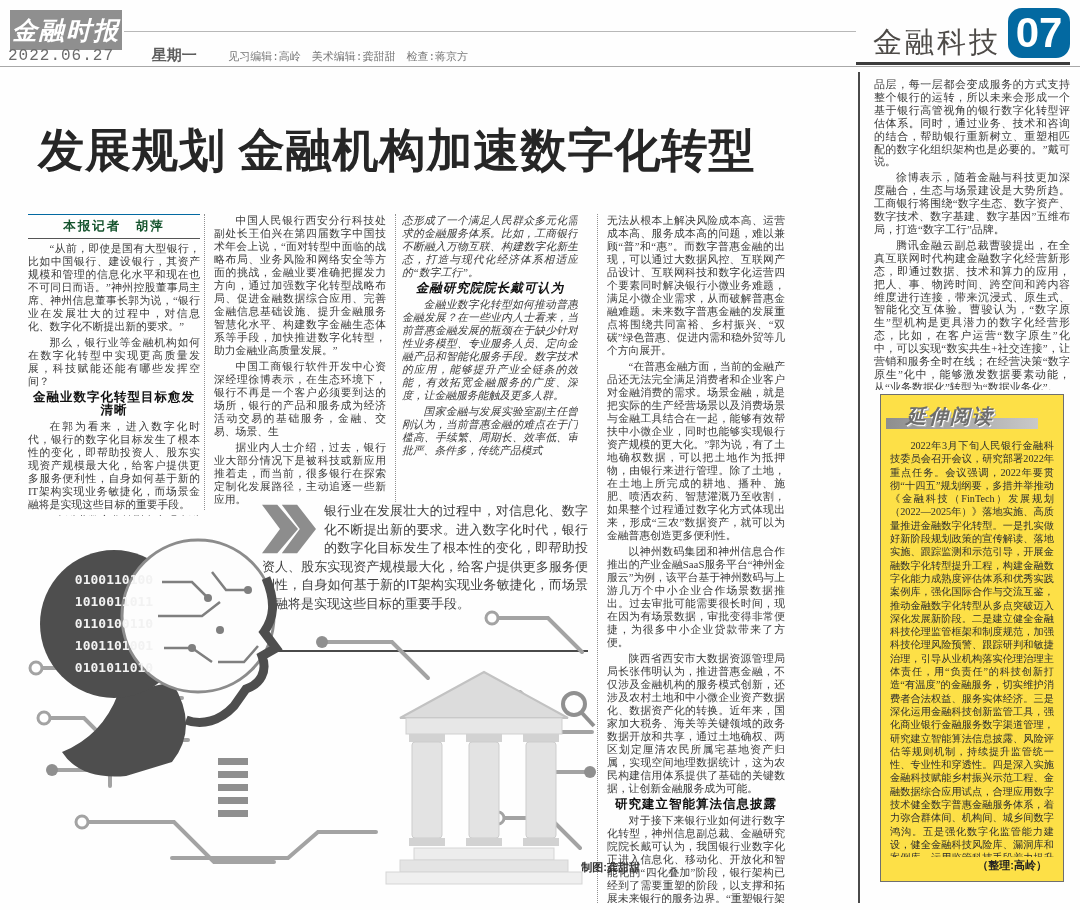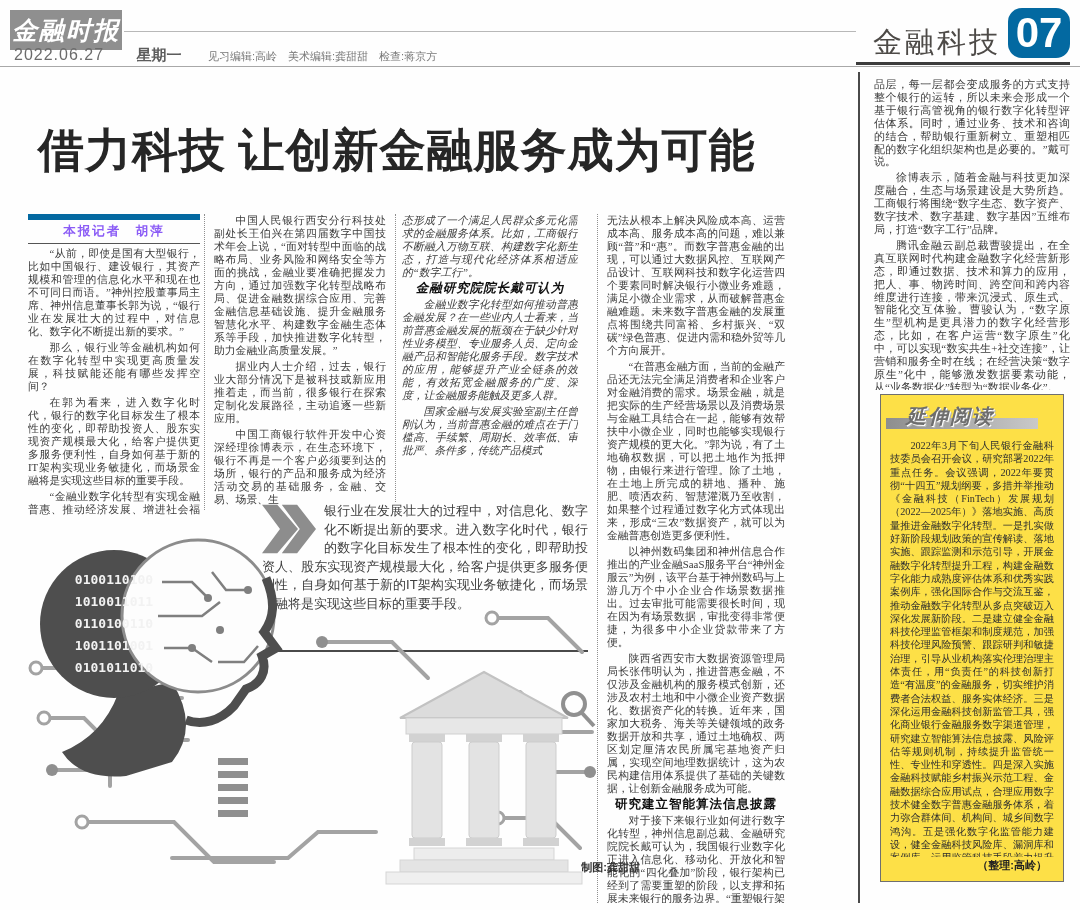--- a/index.html
+++ b/index.html
@@ -14,45 +14,45 @@
               justify-content:center; font-family:Liberation Mono, monospace;
               font-style:italic; font-weight:bold; font-size:25px; letter-spacing:2px; }
   .header-hairline { position:absolute; left:124px; top:31px; width:732px;
                      border-top:1px solid #b8b8b8; }
   .section-title { position:absolute; left:856px; top:23px; width:145px; text-align:right;
                    font-family:"Liberation Sans", sans-serif; font-size:29px;
                    color:#4d4a47; letter-spacing:3px; font-weight:500; }
   .page-num-box { position:absolute; left:1008px; top:8px; width:62px; height:50px;
                   background:#0369a1; color:#fff; font-family:"Liberation Sans", sans-serif;
                   font-weight:bold; font-size:42px; text-align:center; line-height:50px;border-radius:14px; }
-  .date-row { position:absolute; left:14px; top:46px; white-space:nowrap;
-              font-family:Liberation Sans, sans-serif; color:#6b6b6b; }
+  .date-row { position:absolute; left:8px; top:46px; white-space:nowrap;
+              font-family:Liberation Mono, monospace; color:#6b6b6b; }
   .date-row .date { font-size:16px; letter-spacing:1px; }
   .date-row .weekday { margin-left:28px; font-size:15px; font-weight:bold; color:#5c5c5c; }
   .date-row .editors { margin-left:22px; font-size:11px; color:#787878; }
   .header-rule { position:absolute; left:0; top:66px; width:1080px; border-top:1px solid #a8a8a8; }
   .header-rule-dark { position:absolute; left:856px; top:62px; width:214px; border-top:3px solid #3c3c3c; }
   .vert-rule { position:absolute; left:858px; top:72px; height:831px; border-left:2px solid #4a4a4a; }
 
   
   .headline { position:absolute; left:38px; top:120px; width:770px;
               font-family:"Liberation Serif", serif; font-weight:900; font-size:46px;
               color:#262626; letter-spacing:1px; white-space:nowrap; }
   .col { position:absolute; top:214px; font-size:10.8px; line-height:13px;
          text-align:justify; color:#3a3a3a; overflow:hidden; }
   .col p { margin:0 0 3px; text-indent:2em; }
   .col p.noindent { text-indent:0; }
   .col1 { left:28px;  width:172px; height:302px; }
   .col2 { left:214px; width:172px; height:292px; }
   .col3 { left:402px; width:176px; height:290px;font-style:italic; }
   .col4 { left:607px; width:178px; height:689px; }
   .col5 { left:866px; top:78px; width:196px; height:312px; font-size:11px; line-height:12.9px;margin-left:8px; }
-  .byline-block { text-align:center; border-top:6px solid #0369a1; border-bottom:1px solid #555;
+  .byline-block { text-align:center; border-top:1px solid #0369a1; border-bottom:1px solid #555;
                   margin:2px 8px 10px; padding:5px 0; font-size:12.5px; font-weight:bold;
-                  color:#8b5cf6; font-family:"Liberation Sans", sans-serif; letter-spacing:2px;
+                  color:#14532d; font-family:"Liberation Sans", sans-serif; letter-spacing:2px;
                   text-indent:0 !important; }
   .subhead { text-align:center; font-family:"Liberation Sans", sans-serif; font-weight:bold;
              font-size:12.5px; color:#101010; margin:10px 0 8px; text-indent:0 !important;
              letter-spacing:1px; }
   .colsep { position:absolute; top:214px; border-left:1px dotted #8f8f8f; }
   .sep1 { left:204px; height:296px; }
   .sep2 { left:395px; height:288px; }
   .sep3 { left:597px; height:689px; }
 
   
@@ -95,38 +95,39 @@
   <div class="page-num-box">07</div>
   <div class="date-row">
     <span class="date">2022.06.27</span>
     <span class="weekday">星期一</span>
     <span class="editors">见习编辑:高岭　美术编辑:龚甜甜　检查:蒋京方</span>
   </div>
   <div class="header-rule"></div>
   <div class="header-rule-dark"></div>
   <div class="vert-rule"></div>
 
-  <h1 class="headline">借力科技 让创新金融服务成为可能</h1>
+  <h1 class="headline">发展规划 金融机构加速数字化转型</h1>
 
   <div class="colsep sep1"></div>
   <div class="colsep sep2"></div>
   <div class="colsep sep3"></div>
 
   <div class="col col1">
     <p class="byline-block">本报记者　胡萍</p>
     <p>“从前，即使是国有大型银行，比如中国银行、建设银行，其资产规模和管理的信息化水平和现在也不可同日而语。”神州控股董事局主席、神州信息董事长郭为说，“银行业在发展壮大的过程中，对信息化、数字化不断提出新的要求。”</p>
     <p>那么，银行业等金融机构如何在数字化转型中实现更高质量发展，科技赋能还能有哪些发挥空间？</p>
+    <p class="subhead">金融业数字化转型目标愈发清晰</p>
     <p>在郭为看来，进入数字化时代，银行的数字化目标发生了根本性的变化，即帮助投资人、股东实现资产规模最大化，给客户提供更多服务便利性，自身如何基于新的IT架构实现业务敏捷化，而场景金融将是实现这些目标的重要手段。</p>
     <p>“金融业数字化转型有实现金融普惠、推动经济发展、增进社会福祉的时代要义。”</p>
   </div>
 
   <div class="col col2">
     <p>中国人民银行西安分行科技处副处长王伯兴在第四届数字中国技术年会上说，“面对转型中面临的战略布局、业务风险和网络安全等方面的挑战，金融业要准确把握发力方向，通过加强数字化转型战略布局、促进金融数据综合应用、完善金融信息基础设施、提升金融服务智慧化水平、构建数字金融生态体系等手段，加快推进数字化转型，助力金融业高质量发展。”</p>
+    <p>中国工商银行软件开发中心资深经理徐博表示，在生态环境下，银行不再是一个客户必须要到达的场所，银行的产品和服务成为经济活动交易的基础服务，金融、交易、场景、生</p>
     <p>据业内人士介绍，过去，银行业大部分情况下是被科技或新应用推着走，而当前，很多银行在探索定制化发展路径，主动追逐一些新应用。</p>
-    <p>中国工商银行软件开发中心资深经理徐博表示，在生态环境下，银行不再是一个客户必须要到达的场所，银行的产品和服务成为经济活动交易的基础服务，金融、交易、场景、生</p>
   </div>
 
   <div class="col col3">
     <p class="noindent">态形成了一个满足人民群众多元化需求的金融服务体系。比如，工商银行不断融入万物互联、构建数字化新生态，打造与现代化经济体系相适应的“数字工行”。</p>
     <p class="subhead">金融研究院院长戴可认为</p>
     <p>金融业数字化转型如何推动普惠金融发展？在一些业内人士看来，当前普惠金融发展的瓶颈在于缺少针对性业务模型、专业服务人员、定向金融产品和智能化服务手段。数字技术的应用，能够提升产业全链条的效能，有效拓宽金融服务的广度、深度，让金融服务能触及更多人群。</p>
     <p>国家金融与发展实验室副主任曾刚认为，当前普惠金融的难点在于门槛高、手续繁、周期长、效率低、审批严、条件多，传统产品模式</p>
   </div>
 
   <div class="col col4">

